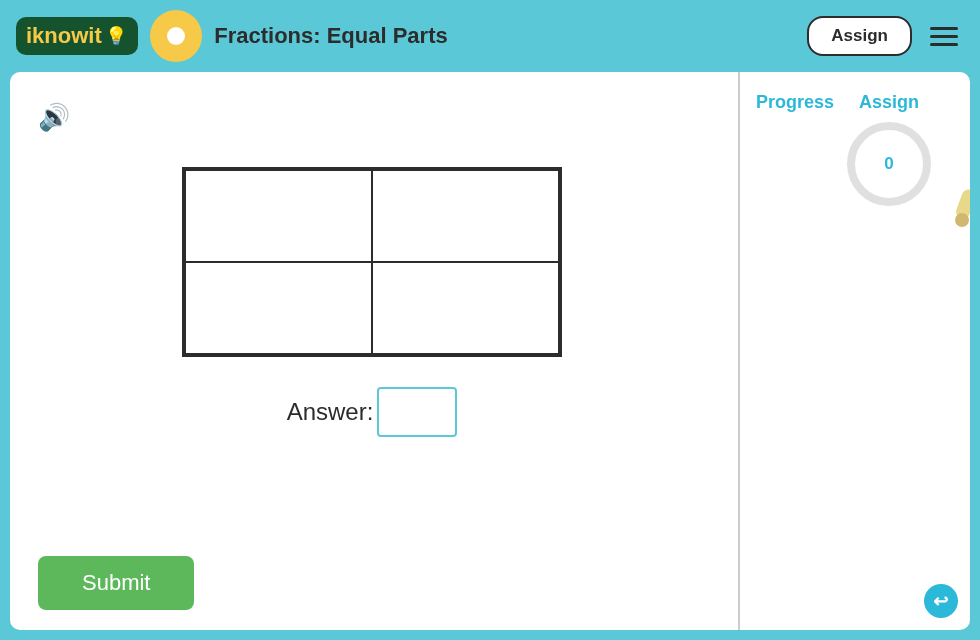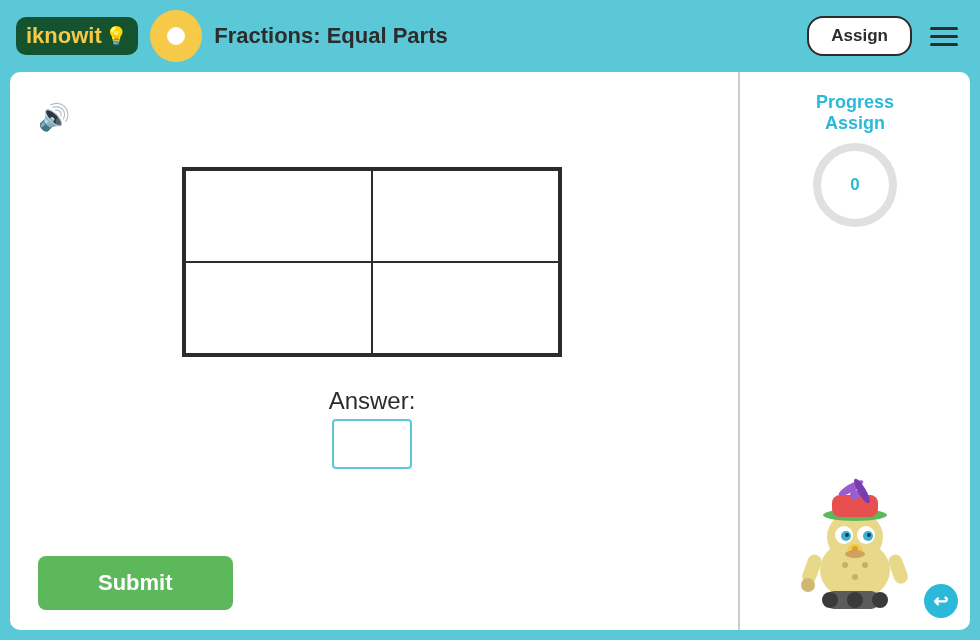--- a/index.html
+++ b/index.html
@@ -143,21 +143,20 @@
       border: 1.5px solid #2c2c2c;
     }
 
     
     .answer-area {
       display: flex;
       align-items: center;
       justify-content: center;
       gap: 4px;
       margin-bottom: auto;
-      flex-direction: column;
     }
     .answer-label {
       font-size: 24px;
       color: #2c2c2c;
     }
     .answer-input {
       width: 80px;
       height: 50px;
       border: 2px solid #5bc8d8;
       border-radius: 4px;
@@ -181,34 +180,34 @@
       padding: 14px 32px;
       font-size: 22px;
       font-weight: bold;
       cursor: pointer;
     }
     .submit-btn {
       background: #5db85c;
       color: white;
       border: none;
       border-radius: 8px;
-      padding: 14px 60px;
-      font-size: 22px;
-      font-weight: bold;
+      padding: 14px 44px;
+      font-size: 22px;
+      font-weight: normal;
       cursor: pointer;
     }
 
     
     .sidebar {
       width: 230px;
       padding: 20px 16px;
       display: flex;
-      flex-direction: column;
-      align-items: center;
-      gap: 0;
+      flex-direction: row;
+      align-items: flex-start;
+      gap: 10px;
       position: relative;
     }
 
     
     .sidebar-section {
       display: flex;
       flex-direction: column;
       align-items: center;
       gap: 6px;
     }

